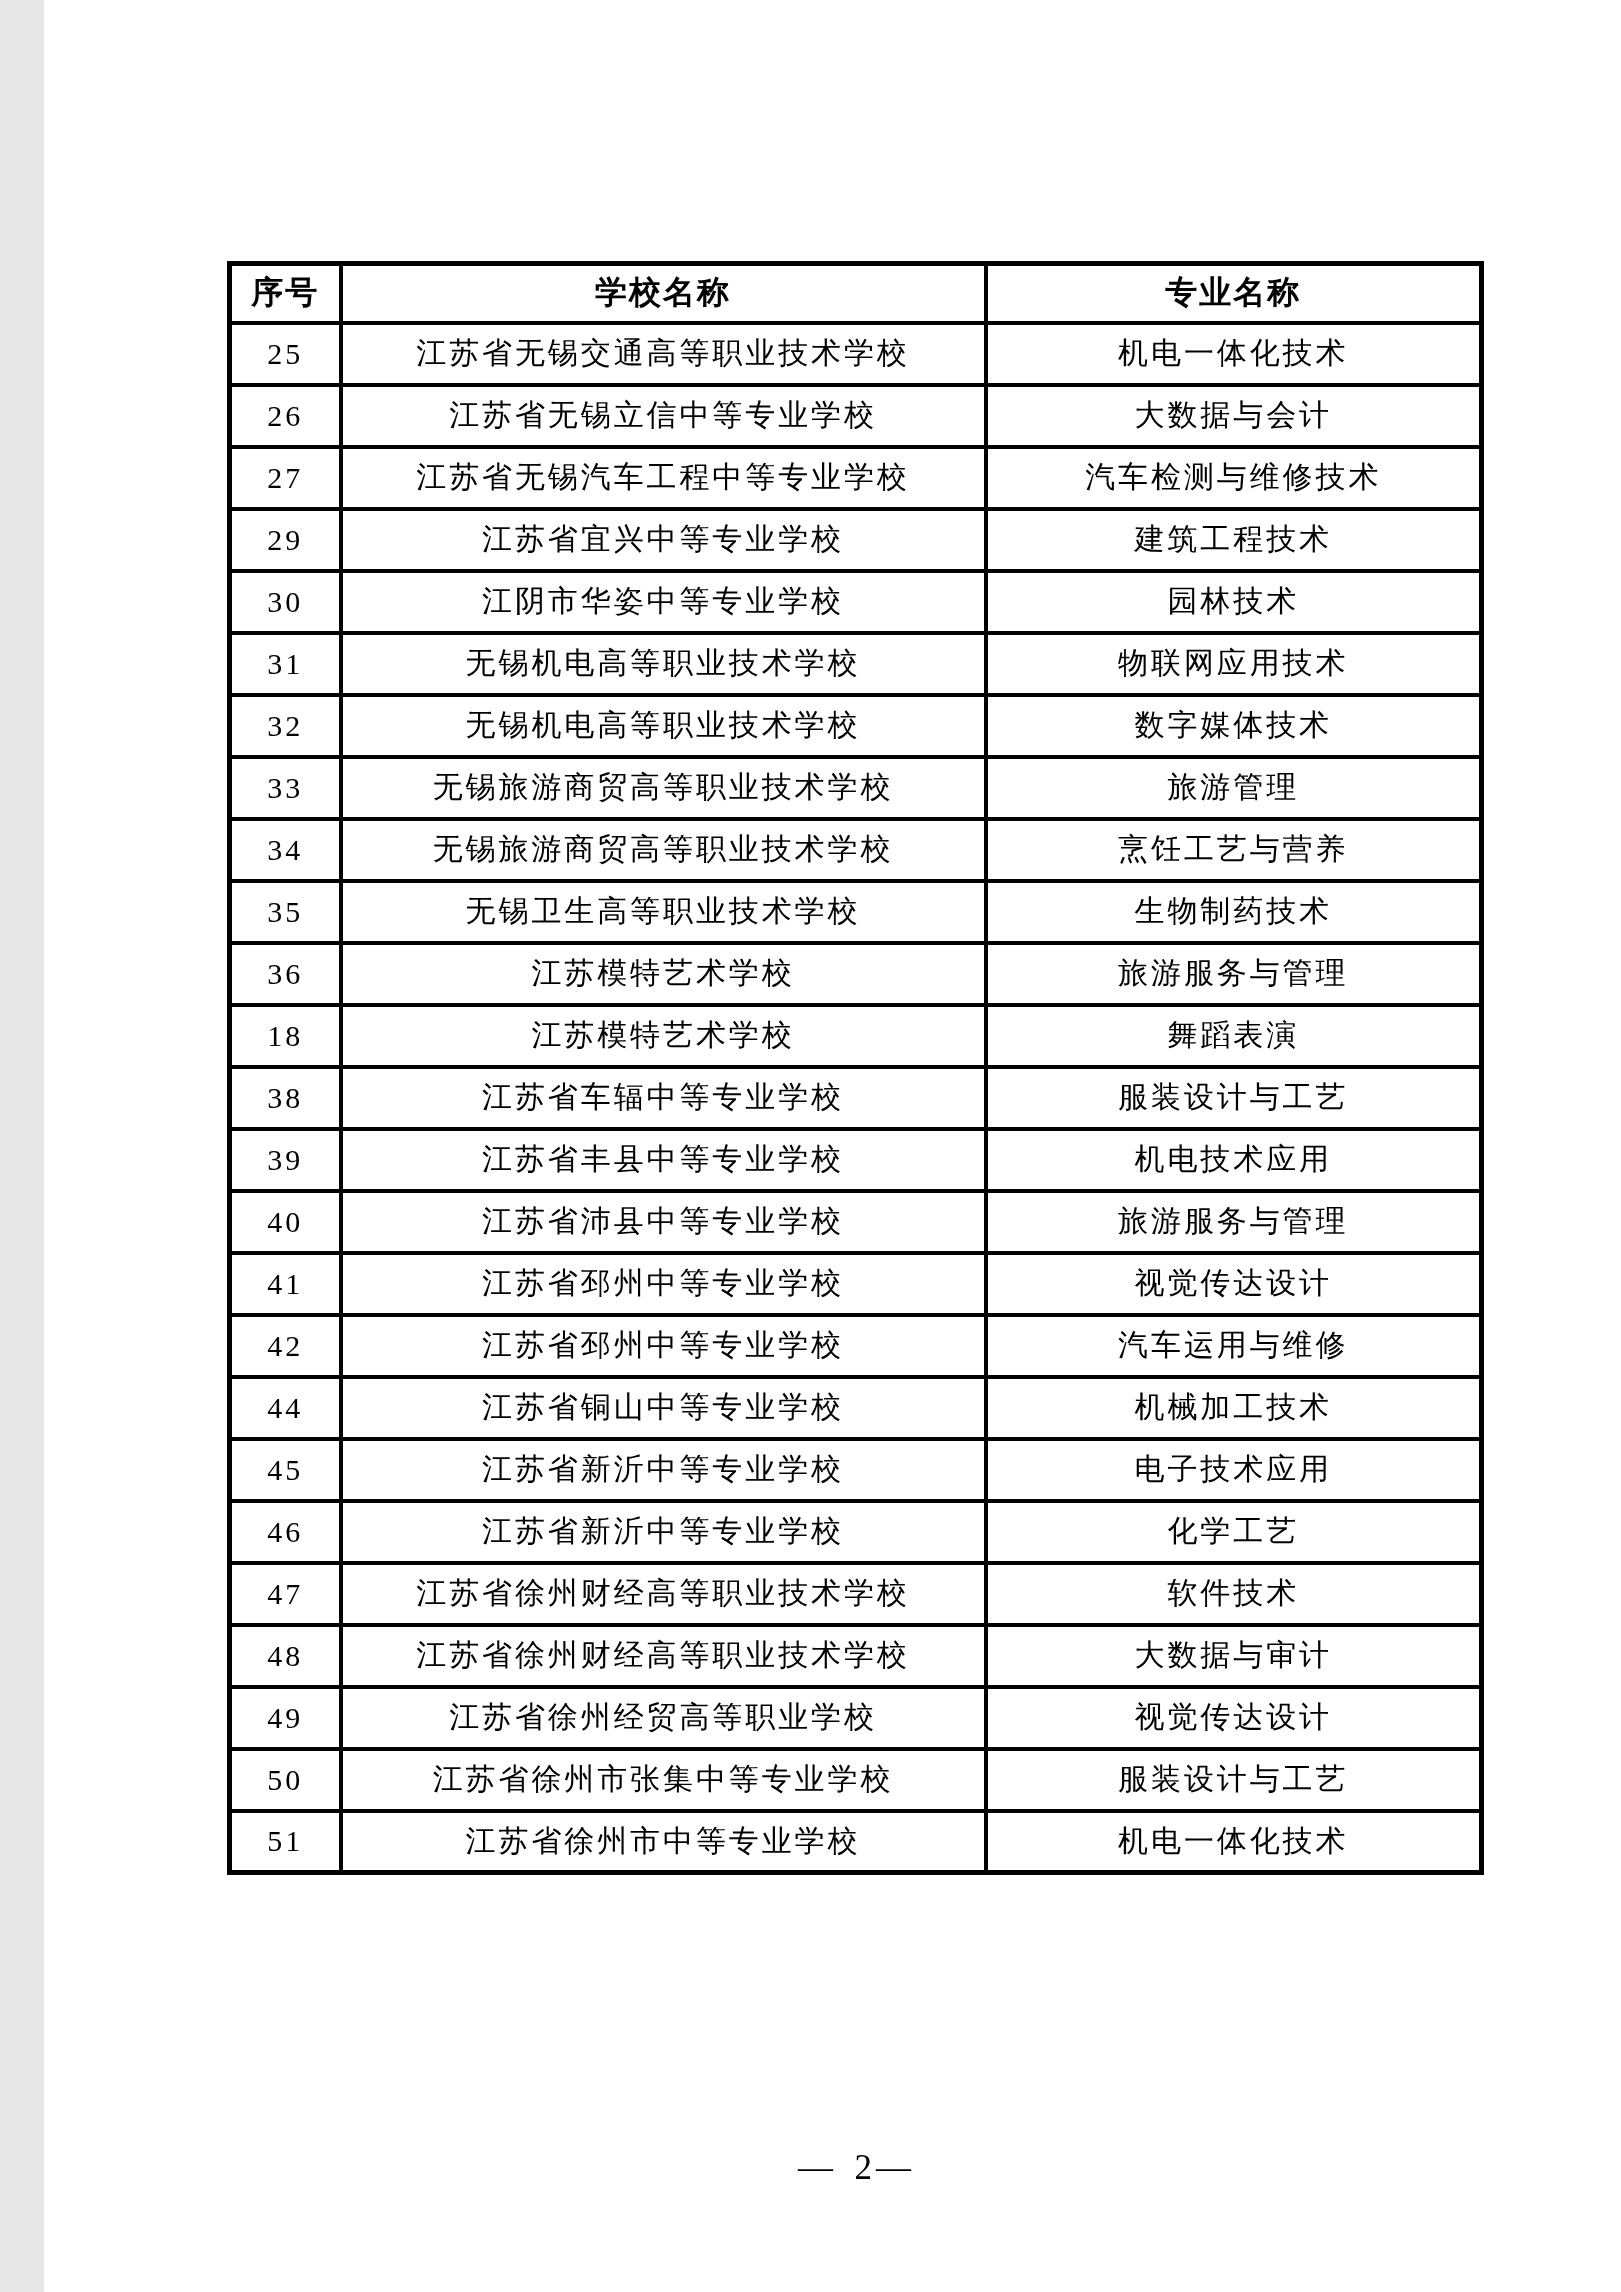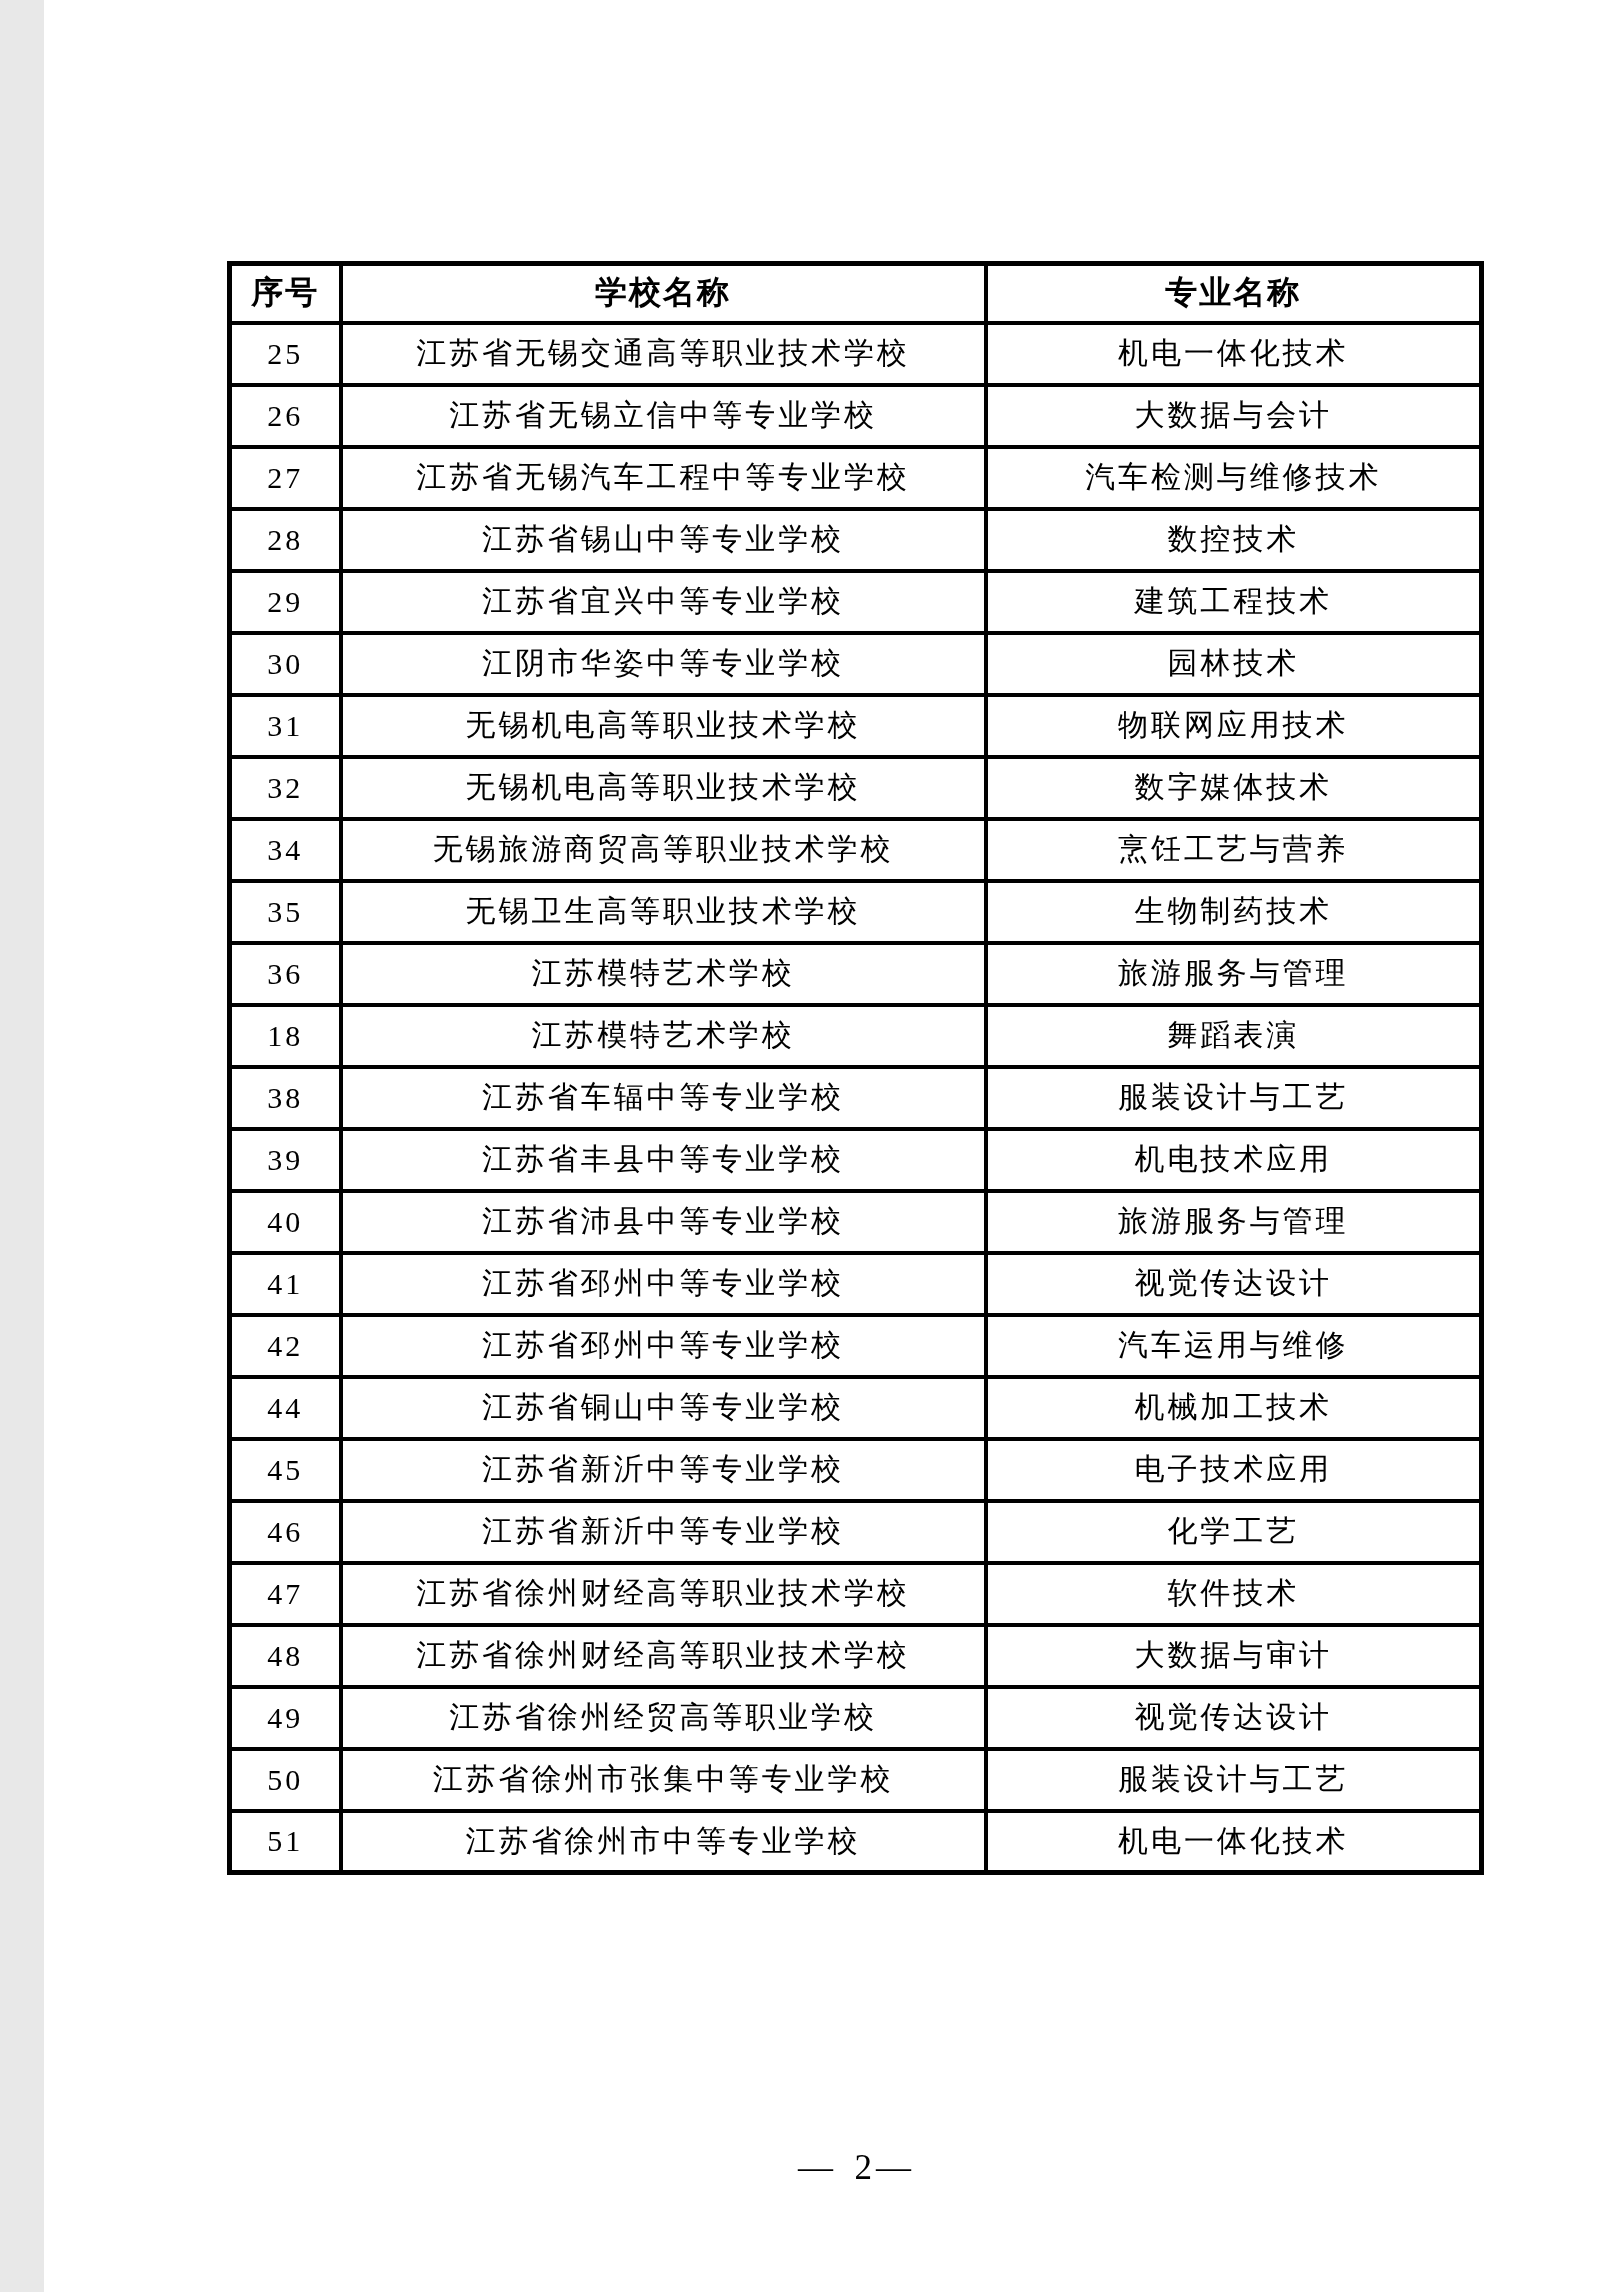--- a/index.html
+++ b/index.html
@@ -92,25 +92,20 @@
       <td>江苏省无锡立信中等专业学校</td>
       <td>大数据与会计</td>
     </tr>
 
     <tr>
       <td class="num-cell">27</td>
       <td>江苏省无锡汽车工程中等专业学校</td>
       <td>汽车检测与维修技术</td>
     </tr>
 
-    <tr>
-      <td class="num-cell">28</td>
-      <td>江苏省锡山中等专业学校</td>
-      <td>数控技术</td>
-    </tr>
 
     <tr>
       <td class="num-cell">29</td>
       <td>江苏省宜兴中等专业学校</td>
       <td>建筑工程技术</td>
     </tr>
 
     <tr>
       <td class="num-cell">30</td>
       <td>江阴市华姿中等专业学校</td>
@@ -122,20 +117,25 @@
       <td>无锡机电高等职业技术学校</td>
       <td>物联网应用技术</td>
     </tr>
 
     <tr>
       <td class="num-cell">32</td>
       <td>无锡机电高等职业技术学校</td>
       <td>数字媒体技术</td>
     </tr>
 
+    <tr>
+      <td class="num-cell">33</td>
+      <td>无锡旅游商贸高等职业技术学校</td>
+      <td>旅游管理</td>
+    </tr>
 
     <tr>
       <td class="num-cell">34</td>
       <td>无锡旅游商贸高等职业技术学校</td>
       <td>烹饪工艺与营养</td>
     </tr>
 
     <tr>
       <td class="num-cell">35</td>
       <td>无锡卫生高等职业技术学校</td>

